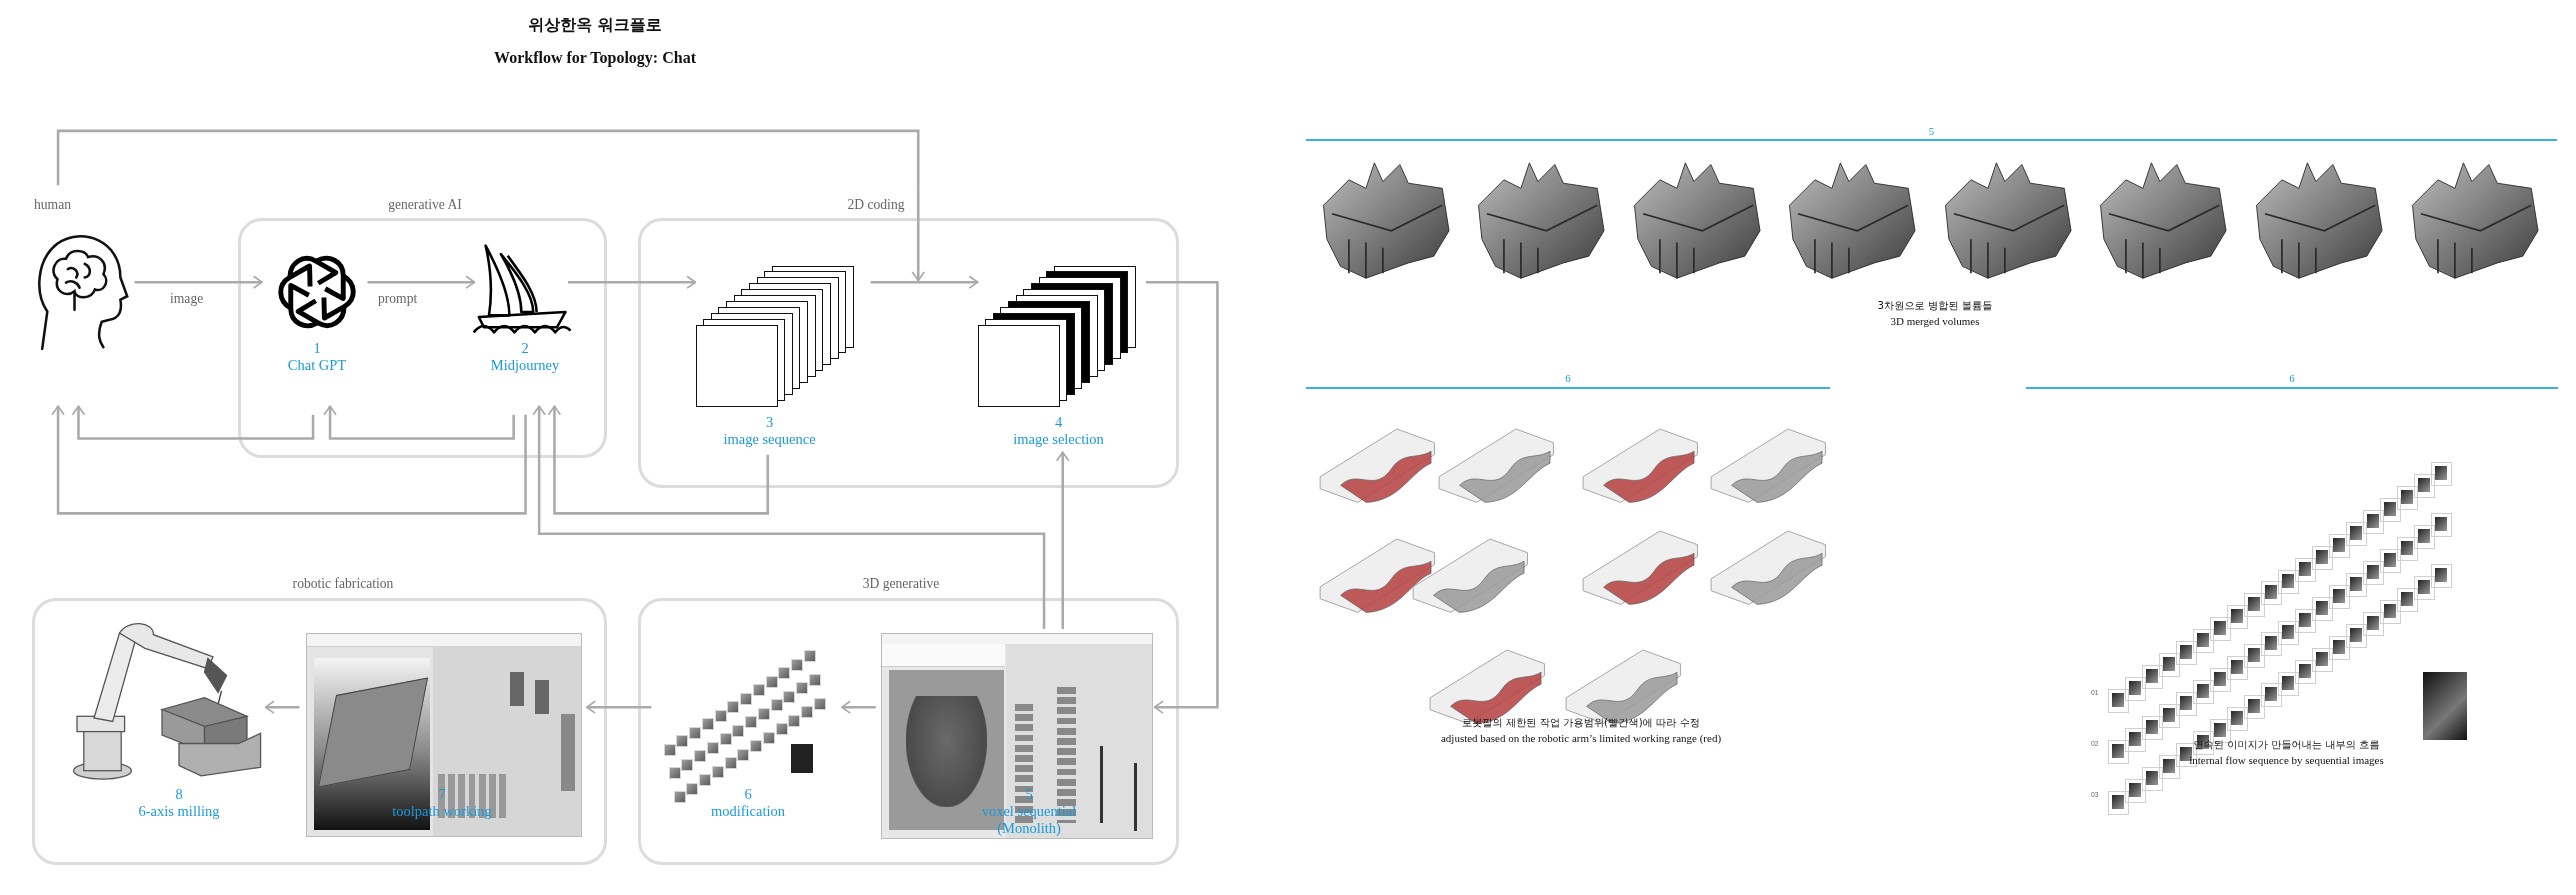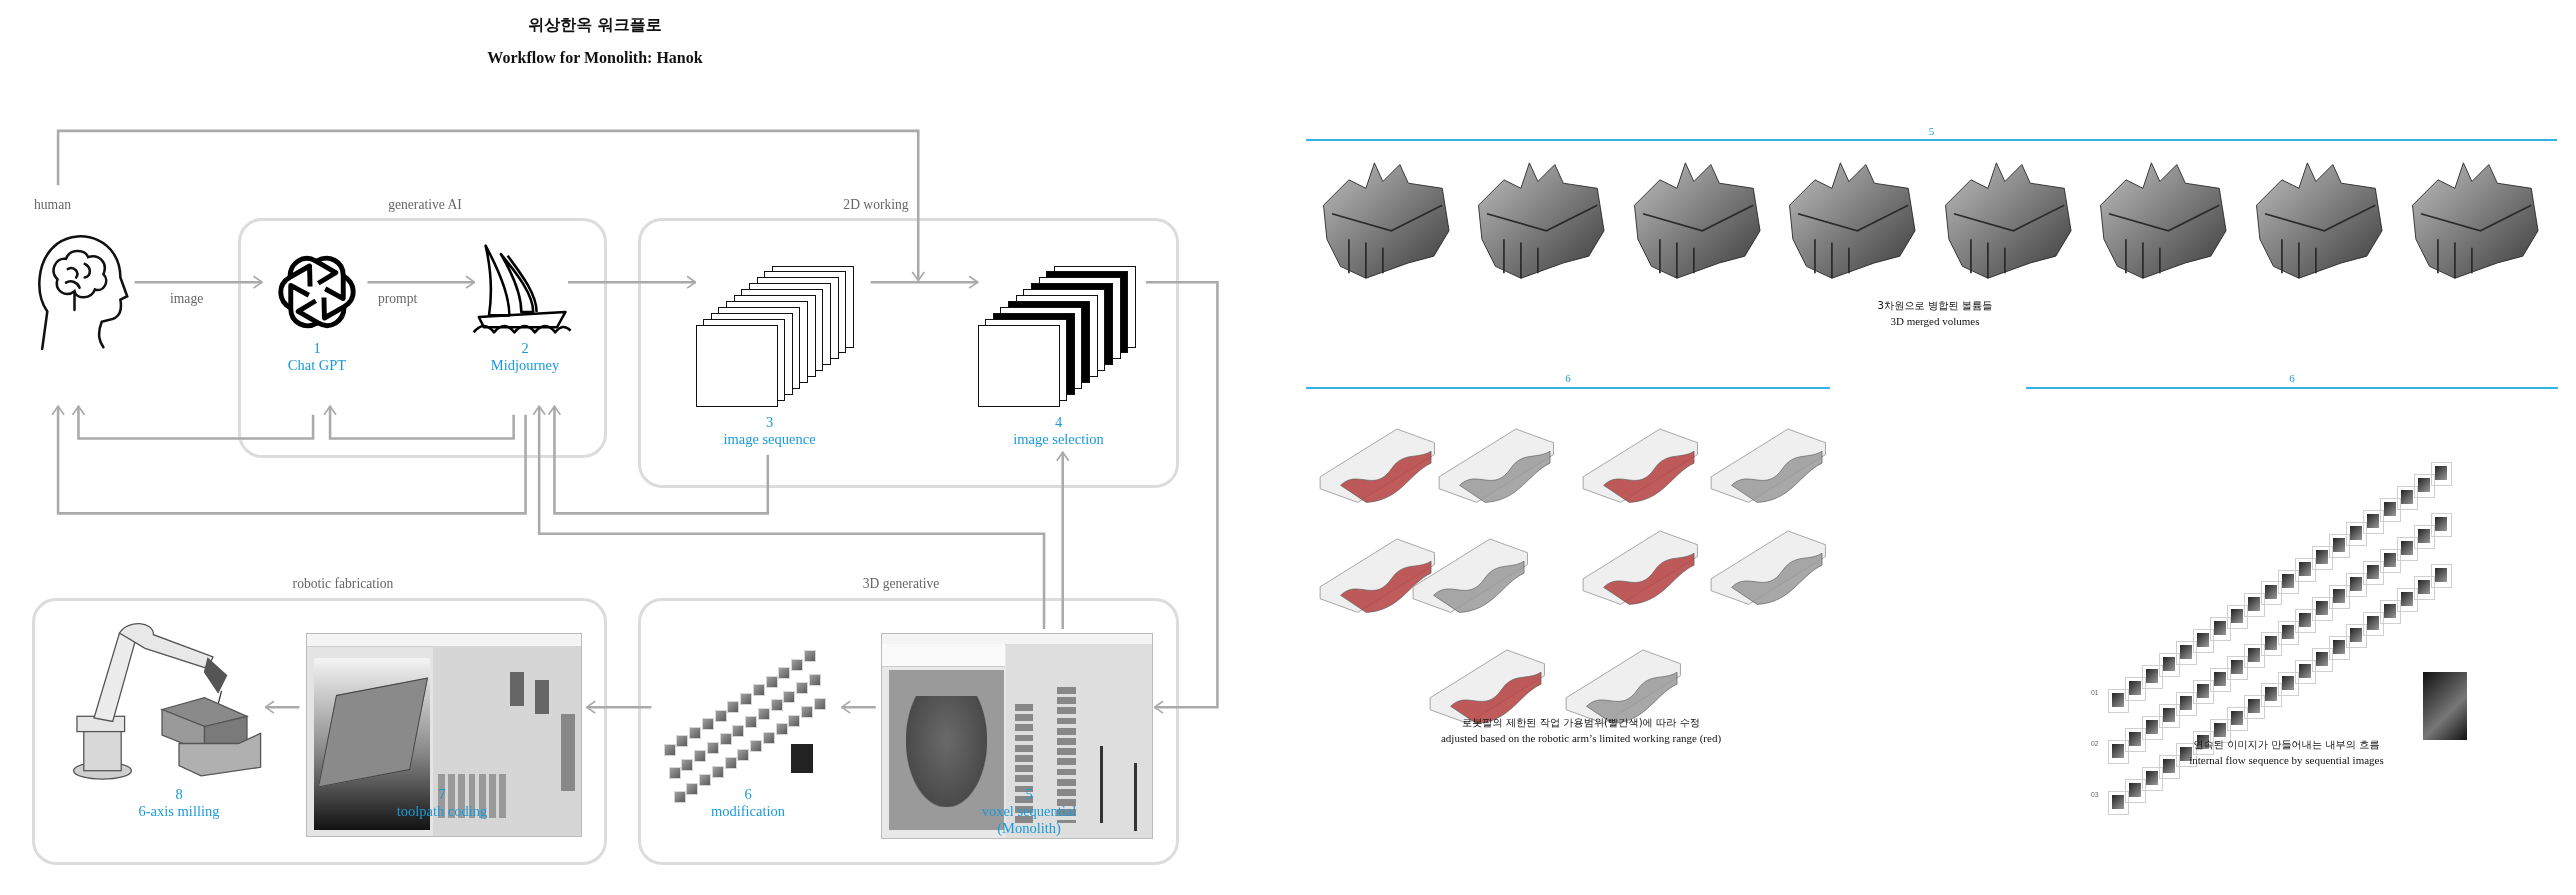--- a/index.html
+++ b/index.html
@@ -16,25 +16,25 @@
   svg.wires { position: absolute; left: 0; top: 0; }
   .section-num { color: #1a9ad9; font-size: 11px; text-align: center; }
   .blue-rule { height: 1.7px; background: #36b3e6; }
   .caption { text-align: center; color: #111; font-size: 11px; line-height: 14.5px; }
   .caption .ko { font-family: "DejaVu Sans", sans-serif; font-size: 10.2px; }
 </style>
 </head>
 <body>
 
 <div class="abs title title-ko">위상한옥 워크플로</div>
-<div class="abs title title-en">Workflow for Monolith: Hanok</div>
+<div class="abs title title-en">Workflow for Topology: Chat</div>
 
 <div class="abs grp-label" style="left:34px;top:197px;width:51px;text-align:left;">human</div>
 <div class="abs grp-label" style="left:340px;top:197px;width:170px;">generative AI</div>
-<div class="abs grp-label" style="left:791px;top:197px;width:170px;">2D working</div>
+<div class="abs grp-label" style="left:791px;top:197px;width:170px;">2D coding</div>
 <div class="abs grp-label" style="left:816px;top:576px;width:170px;">3D generative</div>
 <div class="abs grp-label" style="left:258px;top:576px;width:170px;">robotic fabrication</div>
 
 <div class="abs panel" style="left:238px;top:218px;width:369px;height:240px;"></div>
 <div class="abs panel" style="left:638px;top:218px;width:541px;height:270px;"></div>
 <div class="abs panel" style="left:638px;top:598px;width:541px;height:267px;"></div>
 <div class="abs panel" style="left:32px;top:598px;width:575px;height:267px;"></div>
 
 <svg class="wires" width="1233" height="895" viewBox="0 0 1450 1053">
   <defs>
@@ -223,21 +223,21 @@
   </div>
   <div style="position:absolute;left:126px;top:12px;width:148px;height:190px;background:#d6d6d6;">
     <div style="position:absolute;left:5.1px;top:128px;width:68px;height:44px;background:repeating-linear-gradient(90deg,#999 0 6.8px,#d6d6d6 6.8px 10.2px);"></div>
     <div style="position:absolute;left:77px;top:25.5px;width:13.6px;height:34px;background:#666;"></div>
     <div style="position:absolute;left:102px;top:34px;width:13.6px;height:34px;background:#666;"></div>
     <div style="position:absolute;left:128px;top:68px;width:13.6px;height:77px;background:#888;"></div>
   </div>
 </div>
 <div class="abs step" style="left:374px;top:786px;width:136px;">
   <div>7</div>
-  <div>toolpath coding</div>
+  <div>toolpath working</div>
 </div>
 
 <svg class="abs" style="left:60px;top:616px;" width="221" height="170" viewBox="0 0 260 200">
   <g stroke="#555" stroke-width="1.5">
     <ellipse cx="50" cy="182" rx="34" ry="10" fill="#cfcfcf"></ellipse>
     <rect x="28" y="130" width="44" height="52" fill="#d8d8d8"></rect>
     <rect x="20" y="118" width="56" height="18" fill="#e6e6e6"></rect>
     <path d="M40,120 L70,20 L90,24 L62,124 Z" fill="#ececec"></path>
     <path d="M70,20 C80,4 110,6 110,22 L180,48 L174,62 L100,38 Z" fill="#e8e8e8"></path>
     <path d="M174,50 L196,70 L186,90 L170,66 Z" fill="#555"></path>

